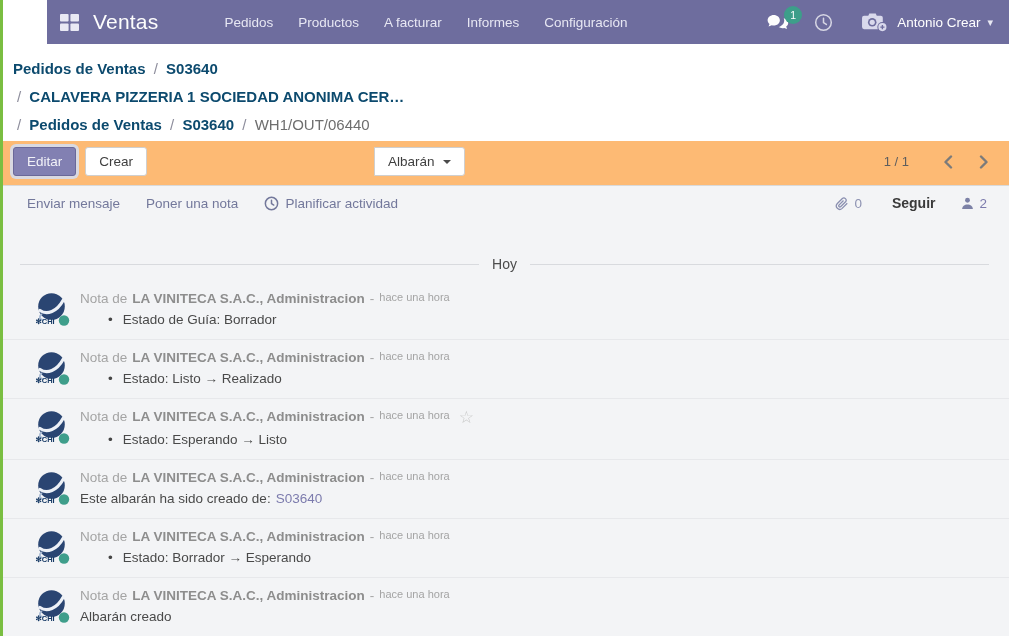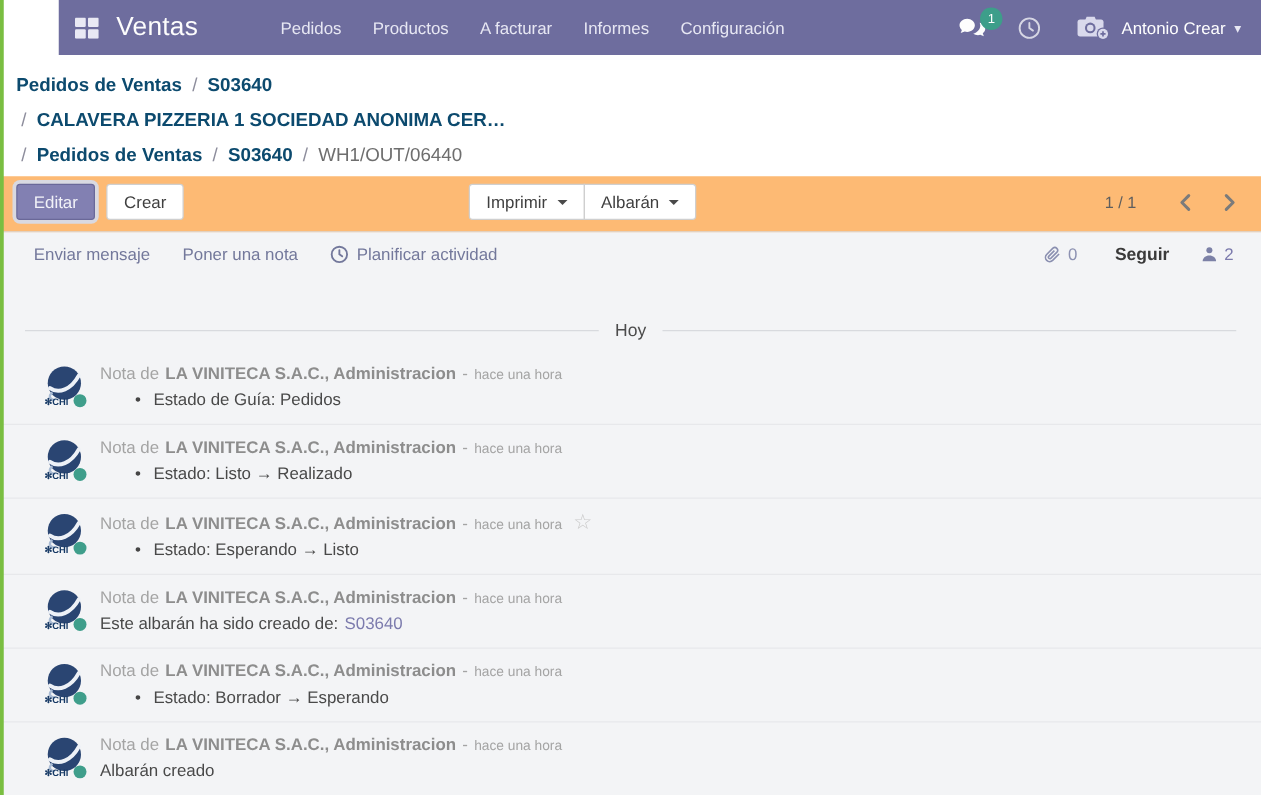--- a/index.html
+++ b/index.html
@@ -62,21 +62,21 @@
 
   .day-divider { display:flex; align-items:center; margin:37px 20px 9px 20px; }
   .day-divider .line { flex:1; height:1px; background:#d8dade; }
   .day-divider .day-label { margin:0 13px; font-weight:normal; font-size:14px; color:#4c4c4c; }
 
   .messages { }
   .msg { display:flex; padding:10px 20px 12px 34px; border-top:1px solid #e7e8eb; }
   .msg:first-child { border-top:none; }
   .msg .avatar { width:36px; height:36px; flex:none; margin-right:10px; cursor:pointer; }
   .msg-body { flex:1; min-width:0; }
-  .msg-head { font-size:13.5px; color:#a4a4a4; display:flex; align-items:flex-end; }
+  .msg-head { font-size:13.5px; color:#a4a4a4; display:flex; align-items:flex-start; }
   .msg-prefix { margin-right:5px; }
   .msg-author { font-weight:bold; color:#8d8d8d; margin-right:5px; cursor:pointer; }
   .msg-dash { margin-right:5px; }
   .msg-time { font-size:11px; color:#a4a4a4; }
   .msg-star { color:#c9c9c9; font-size:17px; margin-left:9px; cursor:pointer; line-height:1; align-self:center; }
   .msg-content { margin-top:6px; font-size:13.5px; color:#494949; display:flex; align-items:baseline; }
   .bullet { margin:0 10px 0 28px; color:#454545; }
   .msg-link { color:#7c7bad; margin-left:5px; cursor:pointer; }
 </style>
 </head>
@@ -157,21 +157,20 @@
       <span class="bc-link">S03640</span>
       <span class="bc-sep">/</span>
       <span class="bc-current">WH1/OUT/06440</span>
     </div>
   </div>
 
   <div class="actions-row">
     <button class="btn btn-primary">Editar</button>
     <button class="btn btn-create">Crear</button>
     <span class="btn-group">
-      <button class="btn"><span>Imprimir</span><span class="caret-down"></span></button>
       <button class="btn"><span>Albarán</span><span class="caret-down"></span></button>
     </span>
     <div class="pager">
       <span class="pager-count">1 / 1</span>
       <span class="pager-prev">
         <svg width="10" height="14" viewBox="0 0 10 14" fill="none" stroke="#7b7b7b" stroke-width="2.4" stroke-linecap="round" stroke-linejoin="round">
             <polyline points="8,1.5 2.5,7 8,12.5"></polyline>
           </svg>
       </span>
       <span class="pager-next">
@@ -237,21 +236,21 @@
         </span>
         <div class="msg-body">
           <div class="msg-head">
             <span class="msg-prefix">Nota de</span>
             <span class="msg-author">LA VINITECA S.A.C., Administracion</span>
             <span class="msg-dash">-</span>
             <span class="msg-time">hace una hora</span>
           </div>
           <div class="msg-content">
             <span class="bullet">•</span>
-            <span>Estado de Guía: Pedidos</span>
+            <span>Estado de Guía: Borrador</span>
           </div>
         </div>
       </div>
 
       <div class="msg">
         <span class="avatar">
           <svg width="36" height="36" viewBox="0 0 36 36">
             <circle cx="17.5" cy="15.5" r="13.3" fill="#2a4572"></circle>
             <path d="M6 19.5 C 13 24.5, 23 20.5, 29 9.5" stroke="#edf1f7" stroke-width="3.2" fill="none" stroke-linecap="round"></path>
             <path d="M8 23 C 4.5 25.5, 5.5 29, 10 29" stroke="#a9bbd4" stroke-width="1.8" fill="none"></path>

